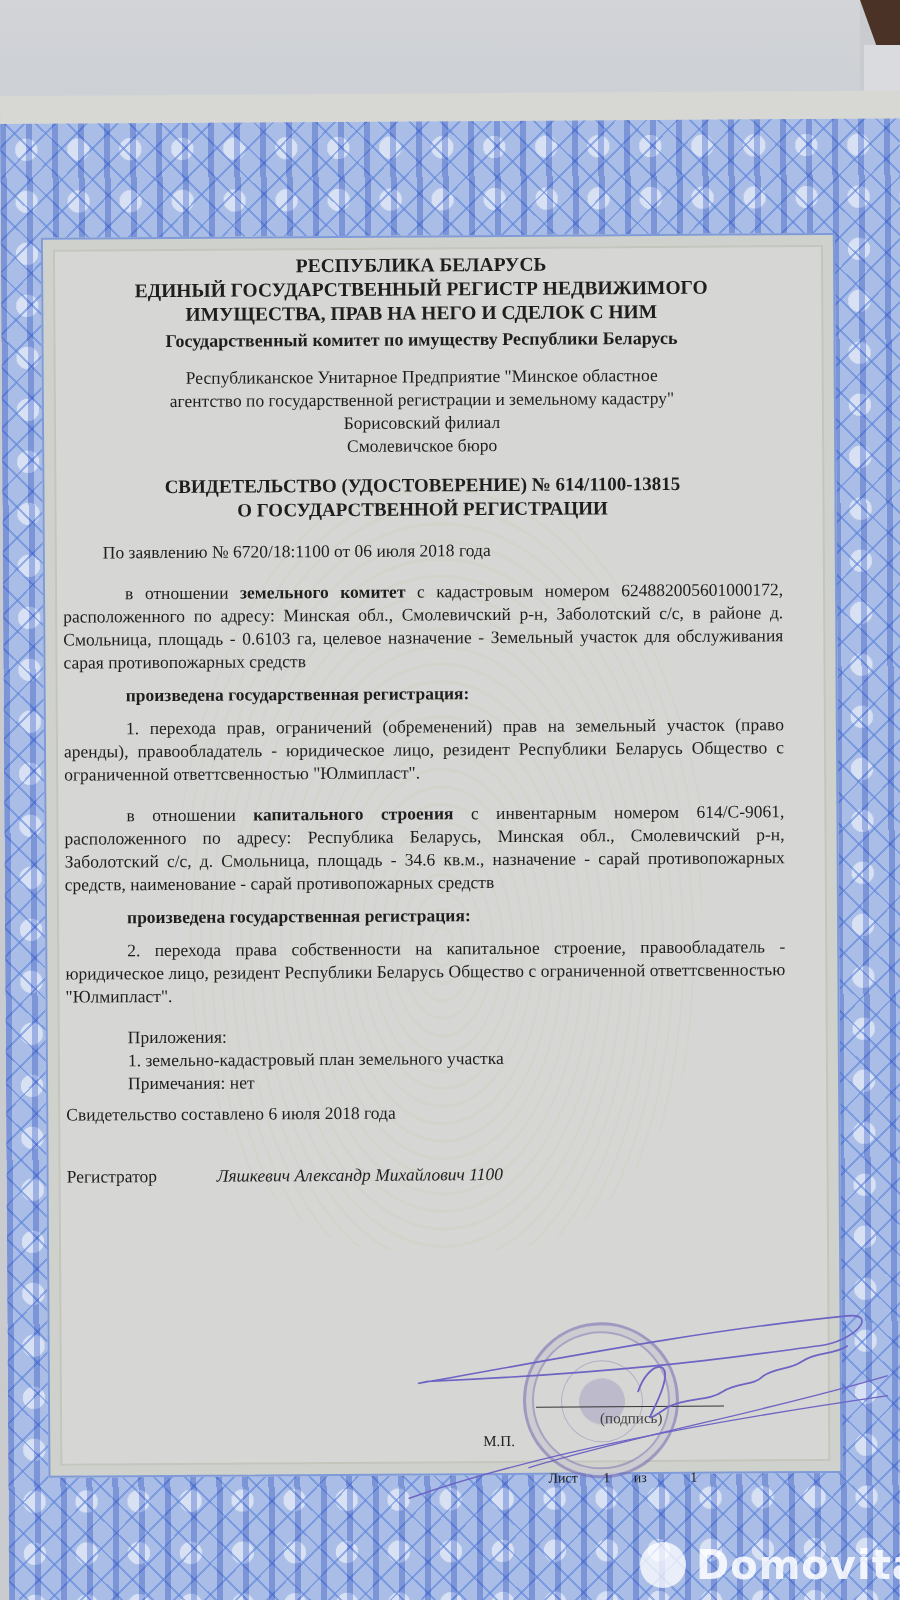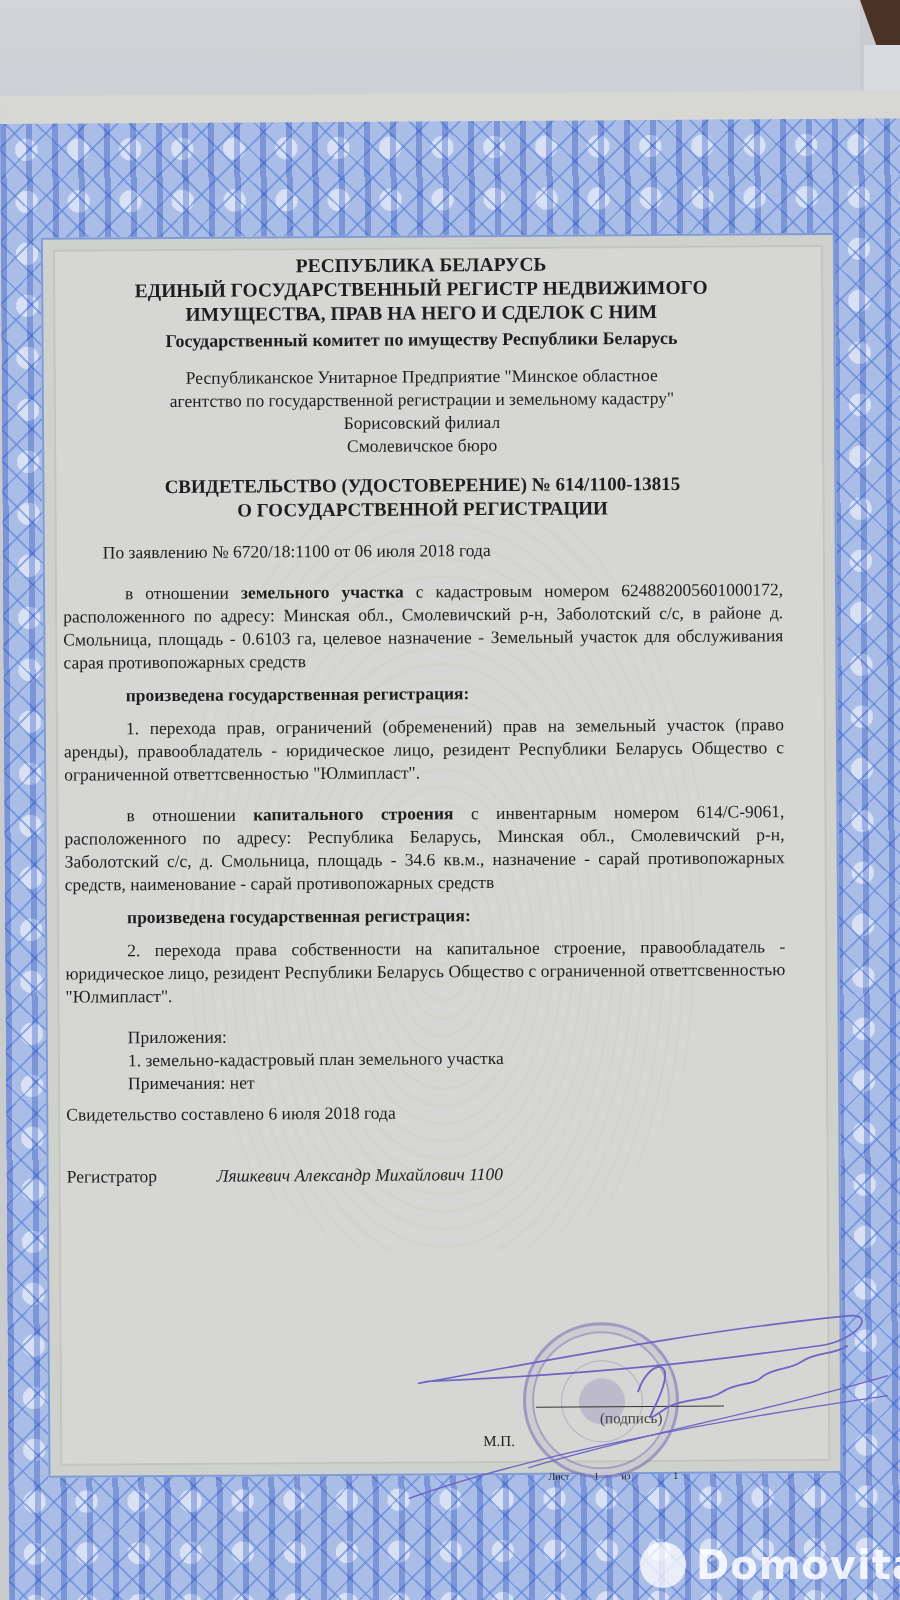--- a/index.html
+++ b/index.html
@@ -73,21 +73,21 @@
     .registrar-row {
       position: relative; margin-top: 40px; height: 26px; font-size: 17.5px;
     }
     .registrar-label { position: absolute; left: 0; top: 0; }
     .registrar-name { position: absolute; left: 150px; top: 0; font-style: italic; }
     .sig-line {
       position: absolute; left: 528px; top: 1314px; width: 188px; height: 1px; background: #333;
     }
     .sig-caption { position: absolute; left: 592px; top: 1318px; font-size: 15px; color: #404040; }
     .mp { position: absolute; left: 475px; top: 1340px; font-size: 15px; color: #222; text-align: right; }
-    .sheet-no { position: absolute; left: 540px; top: 1378px; font-size: 10px; color: #222; }
+    .sheet-no { position: absolute; left: 540px; top: 1378px; font-size: 14px; color: #222; }
     .sheet-no span { display: inline-block; }
     .stamp {
       position: absolute; left: 515px; top: 1230px; width: 150px; height: 150px;
       border-radius: 50%;
       border: 3px solid rgba(115,100,175,0.55);
       box-shadow: inset 0 0 0 6px rgba(214,215,212,0.8), inset 0 0 0 8px rgba(115,100,175,0.45);
     }
     .stamp-inner {
       position: absolute; left: 35px; top: 35px; width: 80px; height: 80px; border-radius: 50%;
       background: radial-gradient(circle, rgba(115,100,175,0.25) 0 40%, transparent 41%);
@@ -129,21 +129,21 @@
       <div>Смолевичское бюро</div>
     </div>
 
     <div class="cert-title">
       <div>СВИДЕТЕЛЬСТВО (УДОСТОВЕРЕНИЕ) № 614/1100-13815</div>
       <div>О ГОСУДАРСТВЕННОЙ РЕГИСТРАЦИИ</div>
     </div>
 
     <p class="para gap-m" style="padding-left:40px;">По заявлению № 6720/18:1100 от 06 июля 2018 года</p>
 
-    <p class="para indent gap-m"><span>в отношении </span><b>земельного участка</b><span> с кадастровым номером 624882005601000172, расположенного по адресу: Минская обл., Смолевичский р-н, Заболотский с/с, в районе д. Смольница, площадь - 0.6103 га, целевое назначение - Земельный участок для обслуживания сарая противопожарных средств</span></p>
+    <p class="para indent gap-m"><span>в отношении </span><b>земельного комитет</b><span> с кадастровым номером 624882005601000172, расположенного по адресу: Минская обл., Смолевичский р-н, Заболотский с/с, в районе д. Смольница, площадь - 0.6103 га, целевое назначение - Земельный участок для обслуживания сарая противопожарных средств</span></p>
     <p class="para indent gap-s"><b>произведена государственная регистрация:</b></p>
     <p class="para indent gap-s">1. перехода прав, ограничений (обременений) прав на земельный участок (право аренды), правообладатель - юридическое лицо, резидент Республики Беларусь Общество с ограниченной ответтсвенностью "Юлмипласт".</p>
 
     <p class="para indent gap-m"><span>в отношении </span><b>капитального строения</b><span> с инвентарным номером 614/С-9061, расположенного по адресу: Республика Беларусь, Минская обл., Смолевичский р-н, Заболотский с/с, д. Смольница, площадь - 34.6 кв.м., назначение - сарай противопожарных средств, наименование - сарай противопожарных средств</span></p>
     <p class="para indent gap-s"><b>произведена государственная регистрация:</b></p>
     <p class="para indent gap-s">2. перехода права собственности на капитальное строение, правообладатель - юридическое лицо, резидент Республики Беларусь Общество с ограниченной ответтсвенностью "Юлмипласт".</p>
 
     <div class="gap-m">
       <div class="app-line">Приложения:</div>
       <div class="app-line">1. земельно-кадастровый план земельного участка</div>

